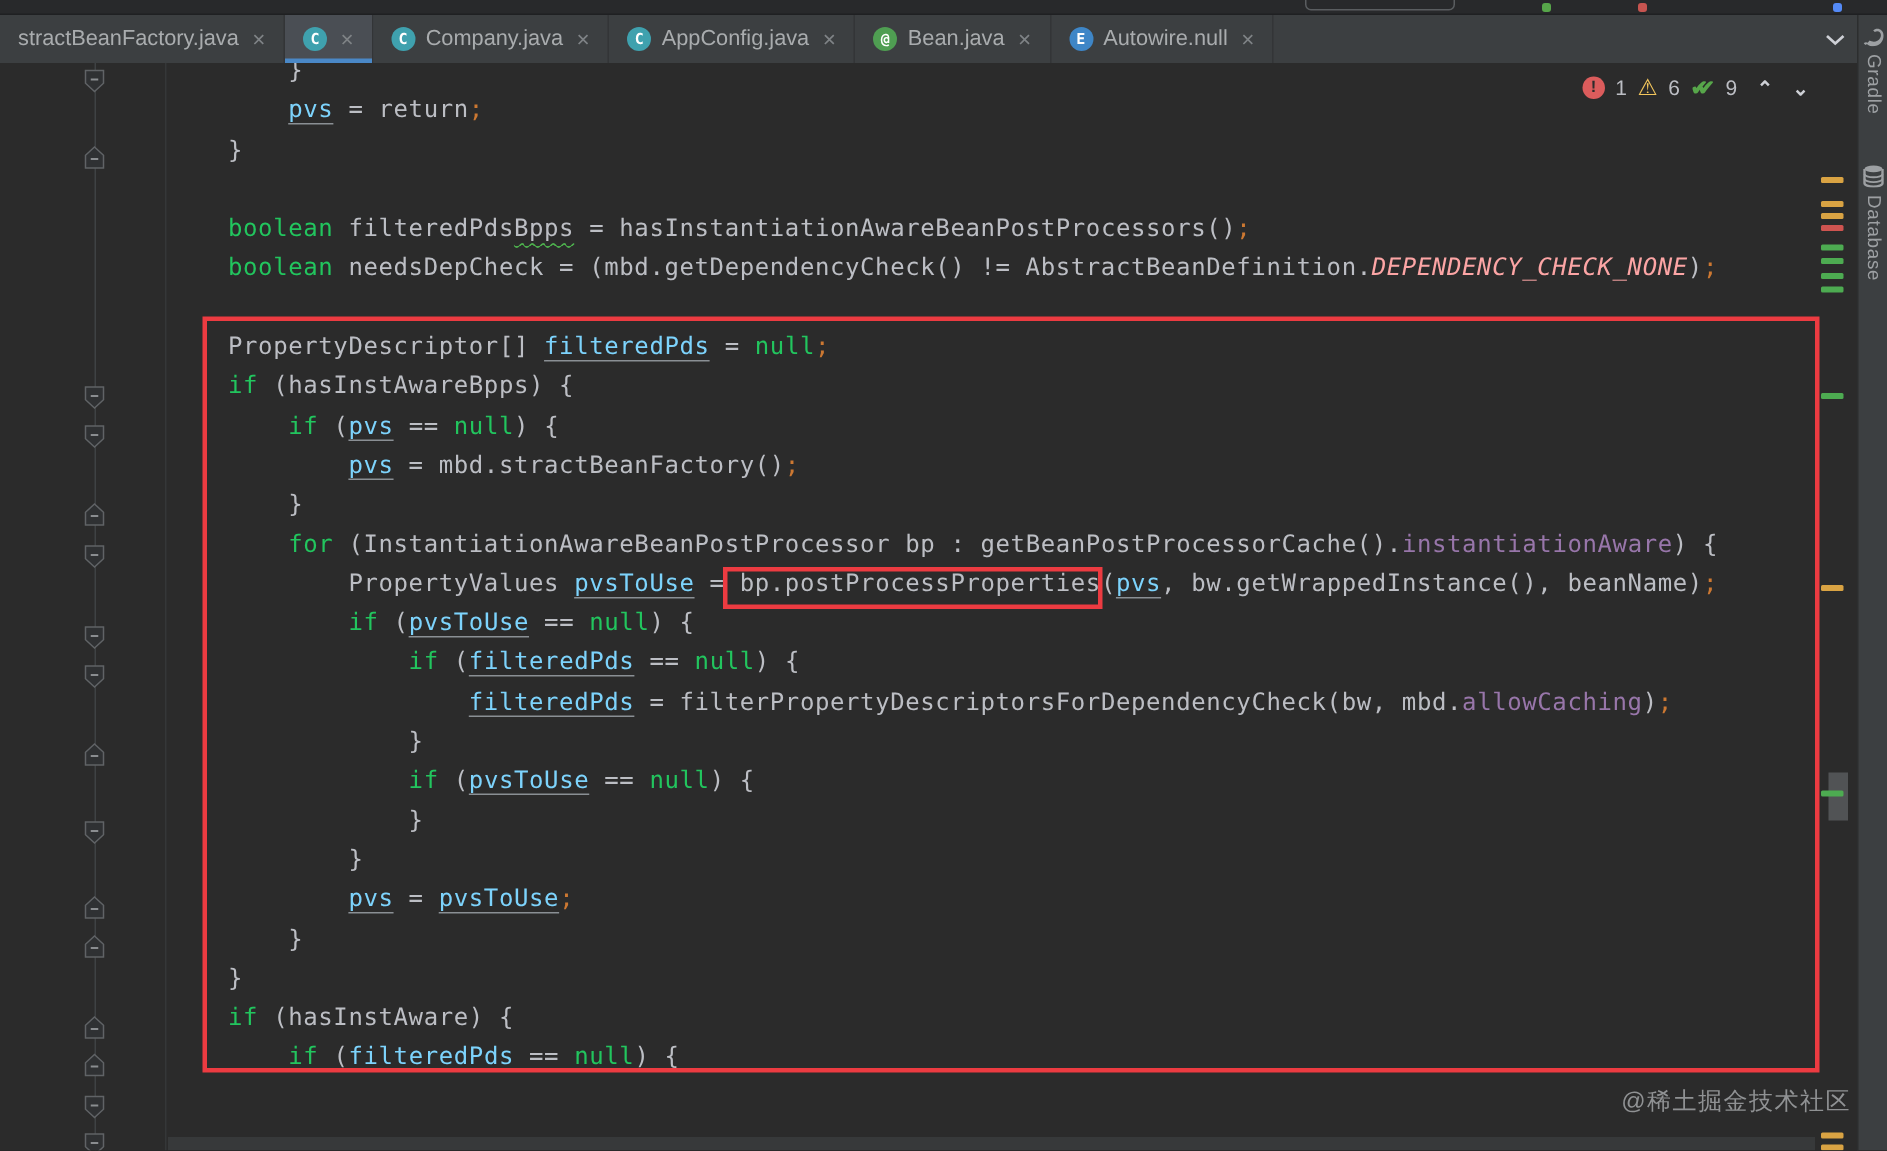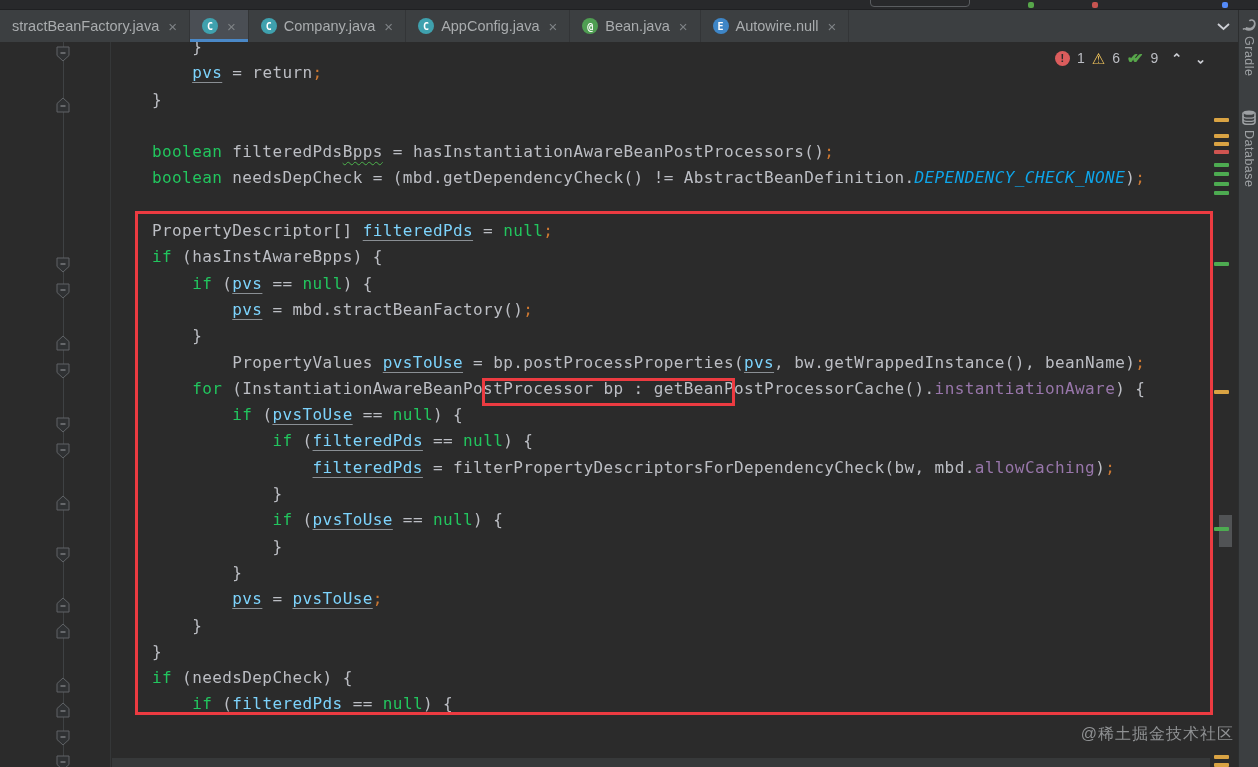--- a/index.html
+++ b/index.html
@@ -30,21 +30,21 @@
   .fold-marker { position:absolute; left:56px; width:14px; height:16px; }
 
   #code { position:absolute; left:152px; top:-8px; }
   .code-line { height:26.3px; line-height:26.3px; white-space:pre;
                font-family:"DejaVu Sans Mono", monospace; font-size:16px; letter-spacing:0.4px; font-weight:500; }
   .c-d  { color:#bcbec4; }
   .c-k  { color:#22c55e; }
   .c-sc { color:#cc7832; }
   .c-v  { color:#7dd3fc; text-decoration:underline; text-decoration-color:#8a8f94; text-underline-offset:4px; text-decoration-thickness:1px; }
   .c-p  { color:#9876aa; }
-  .c-cst{ color:#0ea5e9; font-style:italic;text-align:center; }
+  .c-cst{ color:#fca5a5; font-style:italic;text-align:center; }
   .c-sq { color:#bcbec4; text-decoration:underline wavy #4db34d; text-underline-offset:4px; text-decoration-thickness:1px; }
 
   
   .anno-big   { position:absolute; left:135px; top:169px; width:1078px; height:504px; border:3px solid #ec3b41; }
   .anno-small { position:absolute; left:482px; top:336px; width:253px; height:28px; border:3px solid #ec3b41; }
 
   
   .inspections { position:absolute; right:32px; top:8px; display:flex; align-items:center; gap:7px;
                  font-size:14px; color:#bcbec4; }
   .err-icon { width:15px; height:15px; border-radius:50%; background:#db5c5c; color:#2b2b2b; font-size:11px; font-weight:bold;
@@ -189,33 +189,33 @@
         <div class="code-line"><span class="c-d">}</span></div>
         <div class="code-line">&nbsp;</div>
         <div class="code-line"><span class="c-k">boolean</span><span class="c-d"> filteredPds</span><span class="c-sq">Bpps</span><span class="c-d"> = hasInstantiationAwareBeanPostProcessors()</span><span class="c-sc">;</span></div>
         <div class="code-line"><span class="c-k">boolean</span><span class="c-d"> needsDepCheck = (mbd.getDependencyCheck() != AbstractBeanDefinition.</span><span class="c-cst">DEPENDENCY_CHECK_NONE</span><span class="c-d">)</span><span class="c-sc">;</span></div>
         <div class="code-line">&nbsp;</div>
         <div class="code-line"><span class="c-d">PropertyDescriptor[] </span><span class="c-v">filteredPds</span><span class="c-d"> = </span><span class="c-k">null</span><span class="c-sc">;</span></div>
         <div class="code-line"><span class="c-k">if</span><span class="c-d"> (hasInstAwareBpps) {</span></div>
         <div class="code-line"><span class="c-d">    </span><span class="c-k">if</span><span class="c-d"> (</span><span class="c-v">pvs</span><span class="c-d"> == </span><span class="c-k">null</span><span class="c-d">) {</span></div>
         <div class="code-line"><span class="c-d">        </span><span class="c-v">pvs</span><span class="c-d"> = mbd.stractBeanFactory()</span><span class="c-sc">;</span></div>
         <div class="code-line"><span class="c-d">    }</span></div>
+        <div class="code-line"><span class="c-d">    </span><span class="c-k">for</span><span class="c-d"> (InstantiationAwareBeanPostProcessor bp : getBeanPostProcessorCache().</span><span class="c-p">instantiationAware</span><span class="c-d">) {</span></div>
         <div class="code-line"><span class="c-d">        PropertyValues </span><span class="c-v">pvsToUse</span><span class="c-d"> = bp.postProcessProperties(</span><span class="c-v">pvs</span><span class="c-d">, bw.getWrappedInstance(), beanName)</span><span class="c-sc">;</span></div>
-        <div class="code-line"><span class="c-d">    </span><span class="c-k">for</span><span class="c-d"> (InstantiationAwareBeanPostProcessor bp : getBeanPostProcessorCache().</span><span class="c-p">instantiationAware</span><span class="c-d">) {</span></div>
         <div class="code-line"><span class="c-d">        </span><span class="c-k">if</span><span class="c-d"> (</span><span class="c-v">pvsToUse</span><span class="c-d"> == </span><span class="c-k">null</span><span class="c-d">) {</span></div>
         <div class="code-line"><span class="c-d">            </span><span class="c-k">if</span><span class="c-d"> (</span><span class="c-v">filteredPds</span><span class="c-d"> == </span><span class="c-k">null</span><span class="c-d">) {</span></div>
         <div class="code-line"><span class="c-d">                </span><span class="c-v">filteredPds</span><span class="c-d"> = filterPropertyDescriptorsForDependencyCheck(bw, mbd.</span><span class="c-p">allowCaching</span><span class="c-d">)</span><span class="c-sc">;</span></div>
         <div class="code-line"><span class="c-d">            }</span></div>
         <div class="code-line"><span class="c-d">            </span><span class="c-k">if</span><span class="c-d"> (</span><span class="c-v">pvsToUse</span><span class="c-d"> == </span><span class="c-k">null</span><span class="c-d">) {</span></div>
         <div class="code-line"><span class="c-d">            }</span></div>
         <div class="code-line"><span class="c-d">        }</span></div>
         <div class="code-line"><span class="c-d">        </span><span class="c-v">pvs</span><span class="c-d"> = </span><span class="c-v">pvsToUse</span><span class="c-sc">;</span></div>
         <div class="code-line"><span class="c-d">    }</span></div>
         <div class="code-line"><span class="c-d">}</span></div>
-        <div class="code-line"><span class="c-k">if</span><span class="c-d"> (needsDepCheck) {</span></div>
+        <div class="code-line"><span class="c-k">if</span><span class="c-d"> (hasInstAware) {</span></div>
         <div class="code-line"><span class="c-d">    </span><span class="c-k">if</span><span class="c-d"> (</span><span class="c-v">filteredPds</span><span class="c-d"> == </span><span class="c-k">null</span><span class="c-d">) {</span></div>
       </div>
 
     <div class="inspections">
       <span class="err-icon">!</span>
       <span>1</span>
       <span class="warn-icon">⚠</span>
       <span>6</span>
       <span class="ok-icon">✔✔</span>
       <span>9</span>

